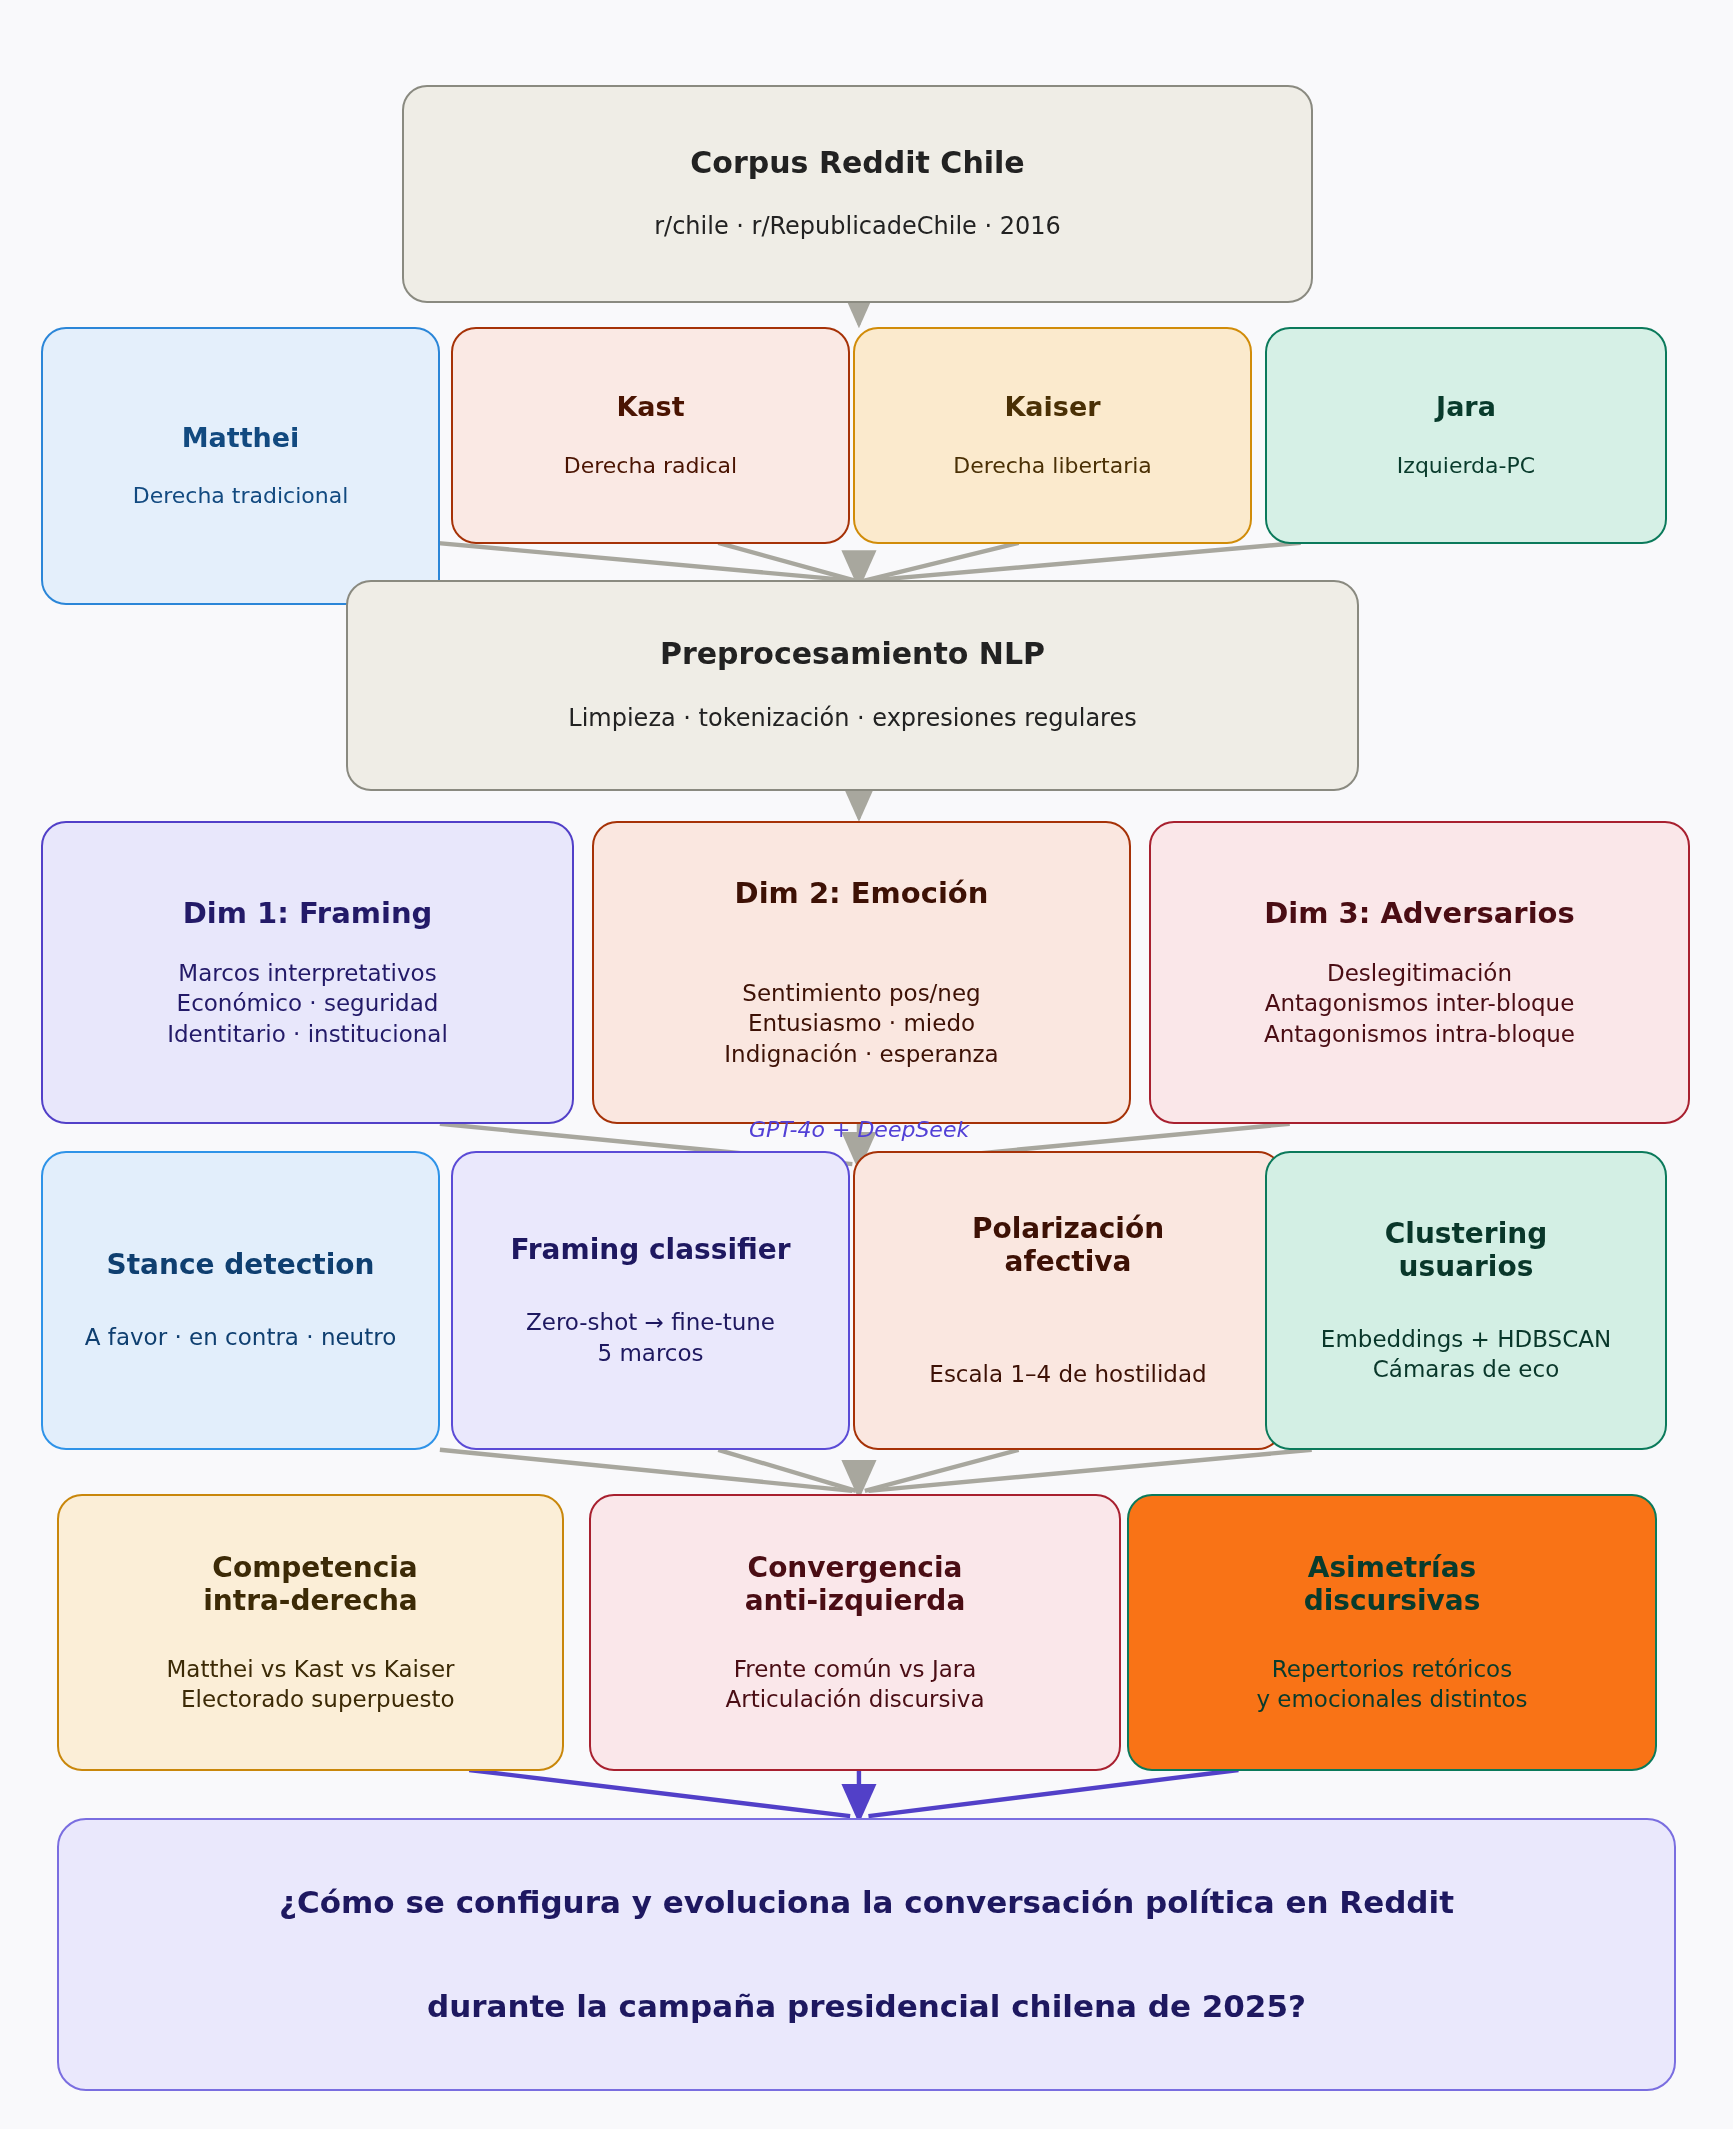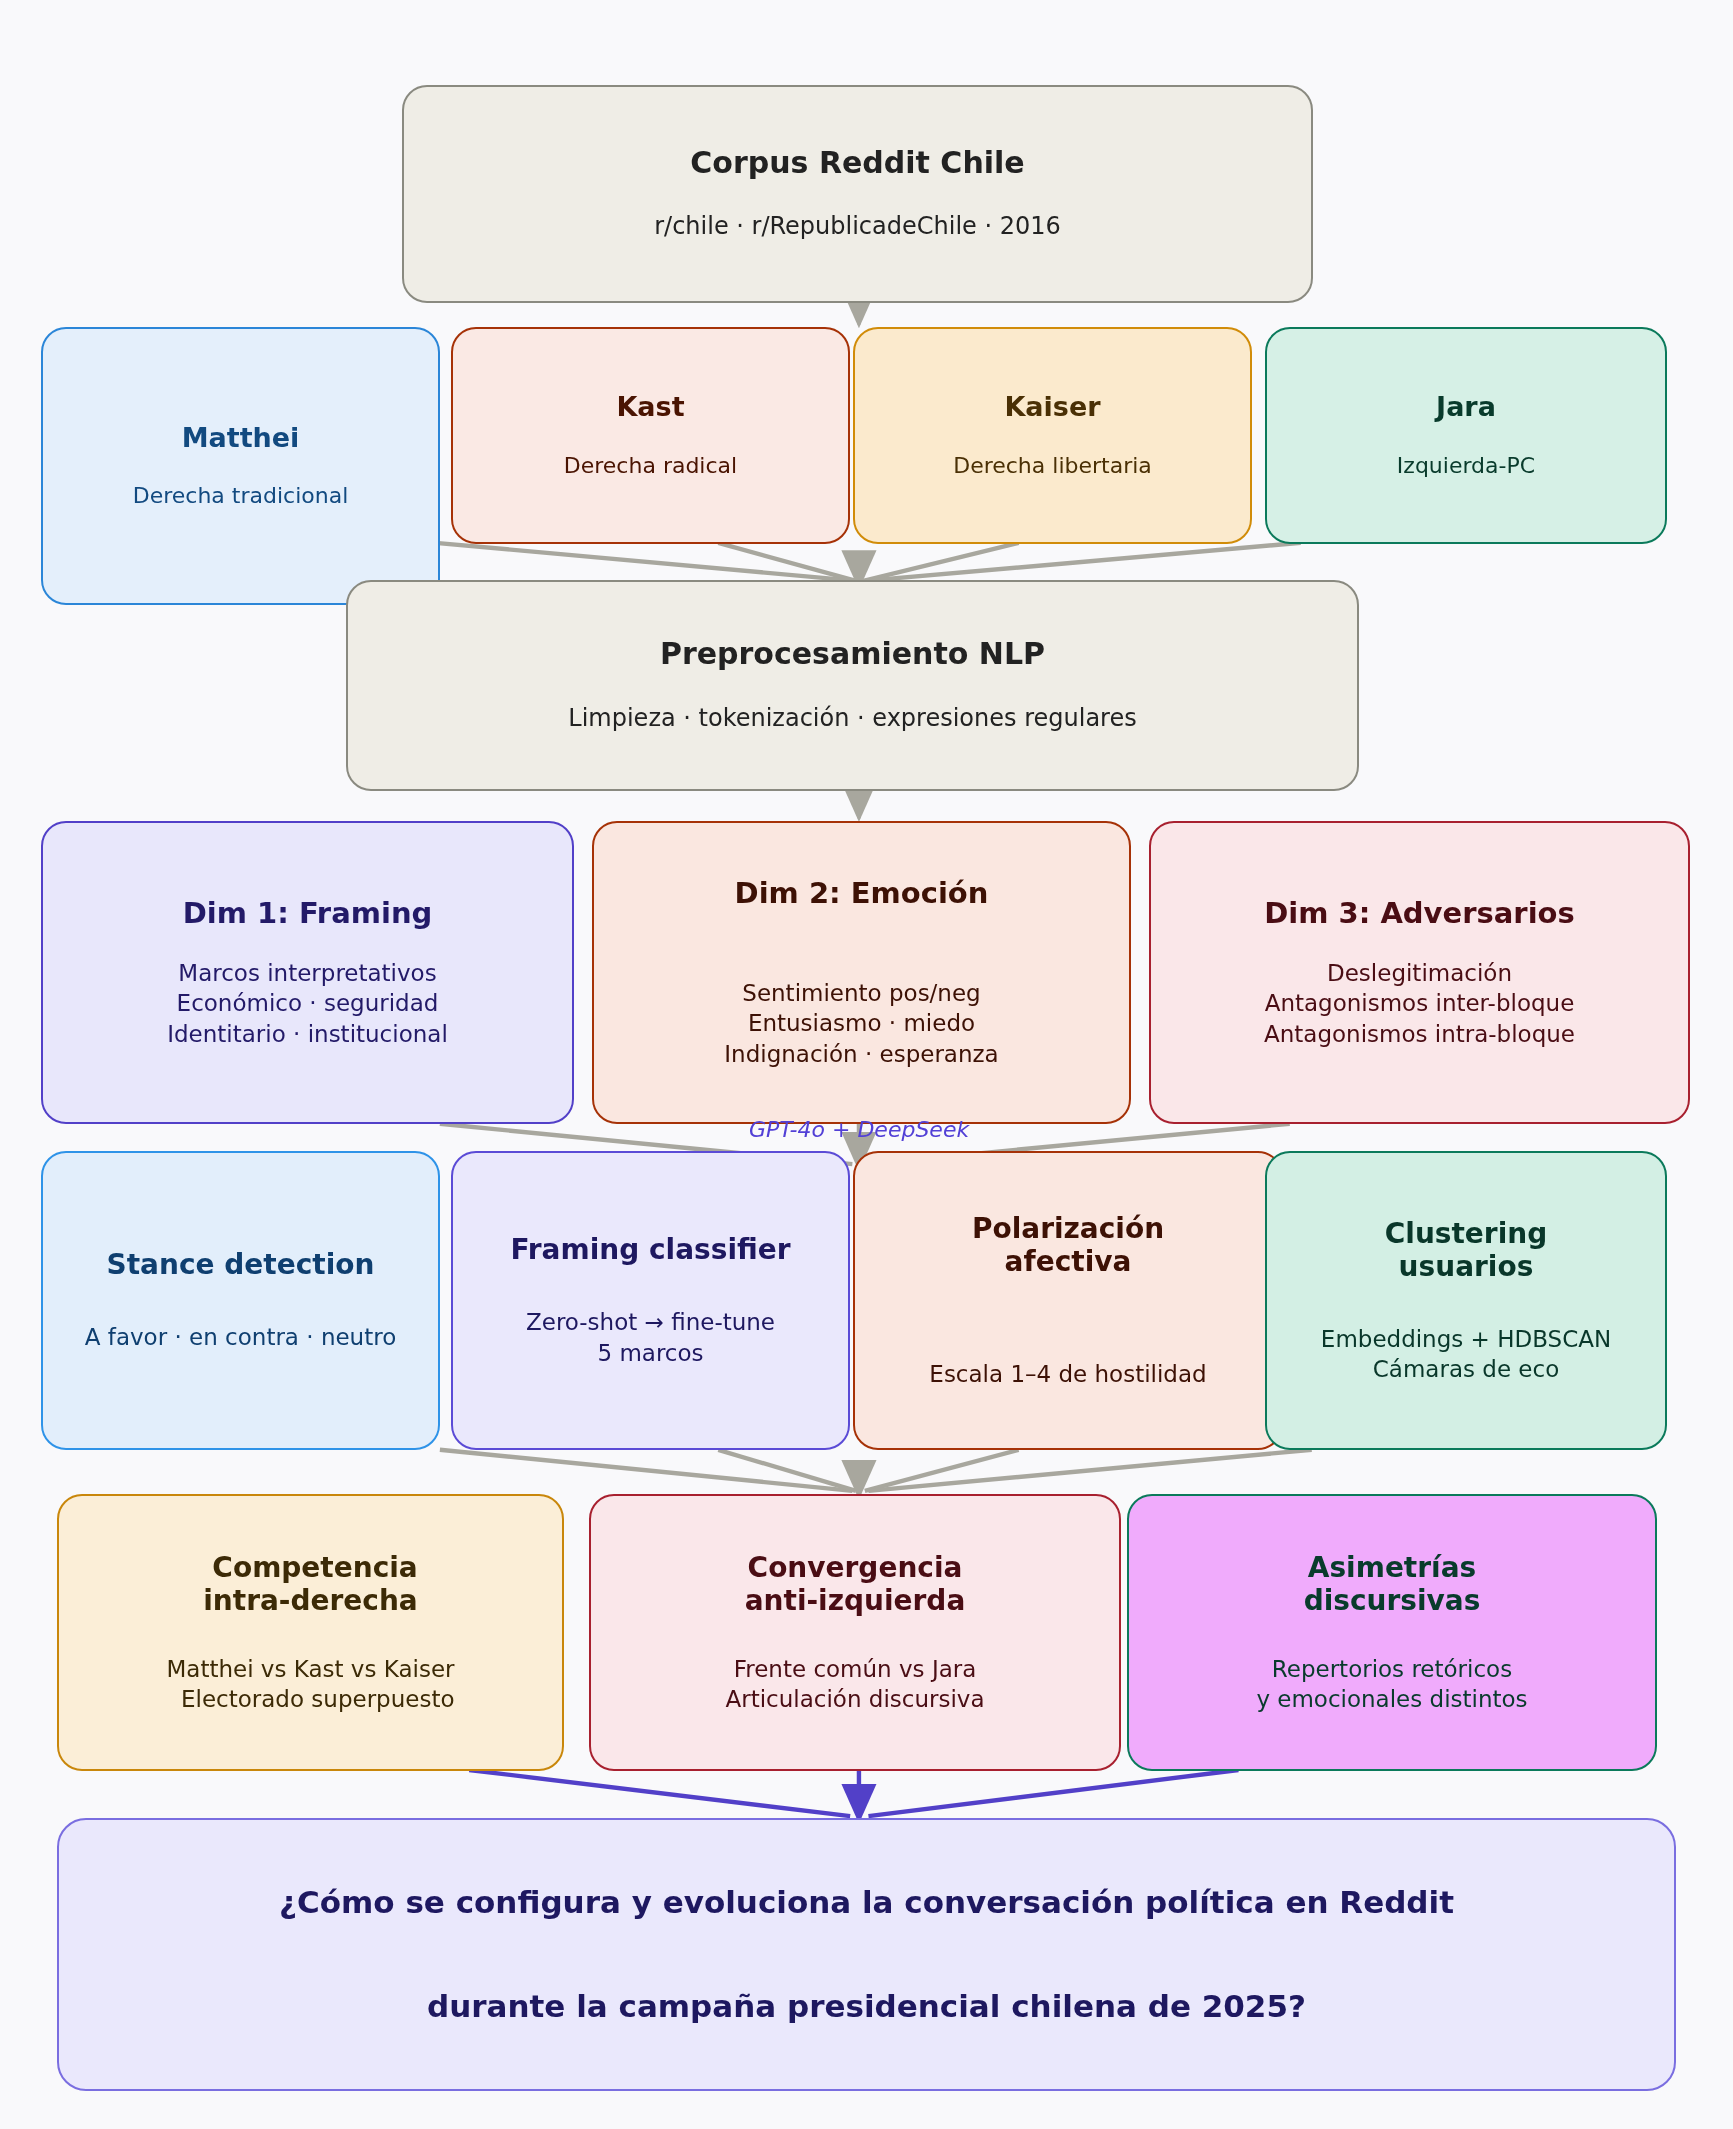--- a/index.html
+++ b/index.html
@@ -63,21 +63,21 @@
   .v-orange  { background:#fbeacd; border:2.9px solid #d18c09; color:#4a3005; }
   .v-green   { background:#d6f0e6; border:2.9px solid #0b7a5b; color:#093b2c; }
   .v-purple  { background:#e8e7fb; border:2.9px solid #5240c8; color:#231a68; }
   .v-rose    { background:#fae7e9; border:2.9px solid #a8202f; color:#4a0d14; }
   .v-salmon  { background:#fae7e0; border:2.9px solid #a63207; color:#3d1105;gap:40px; }
   .v-navy    { background:#e2eefb; border:2.9px solid #2e93e8; color:#0f3f70; }
   .v-lav     { background:#eae8fc; border:2.9px solid #5b4bd6; color:#1e1860; }
   .v-mint    { background:#d3efe4; border:2.9px solid #0b7a5b; color:#09372a; }
   .v-cream   { background:#fbeed7; border:2.9px solid #c9870b; color:#3c2a06;text-align:right; }
   .v-blush   { background:#fae7ea; border:2.9px solid #a8202f; color:#4a0d14; }
-  .v-sea     { background:#f0abfc; border:2.9px solid #0b7a5b; color:#093b2c; }
+  .v-sea     { background:#f97316; border:2.9px solid #0b7a5b; color:#093b2c; }
   .v-qbox    { background:#eae8fc; border:2.9px solid #7a6ee0; color:#1e1860; }
 
   .cand .title { font-size: 27px; }
   .cand .sub   { font-size: 22px; margin-top: 28px; }
 
   .dim .title { font-size: 29px; }
   .dim .sub   { font-size: 23px; margin-top: 28px; }
 
   .meth { font-family: "DejaVu Sans", sans-serif; }
   .meth .title { font-size: 28px; }

